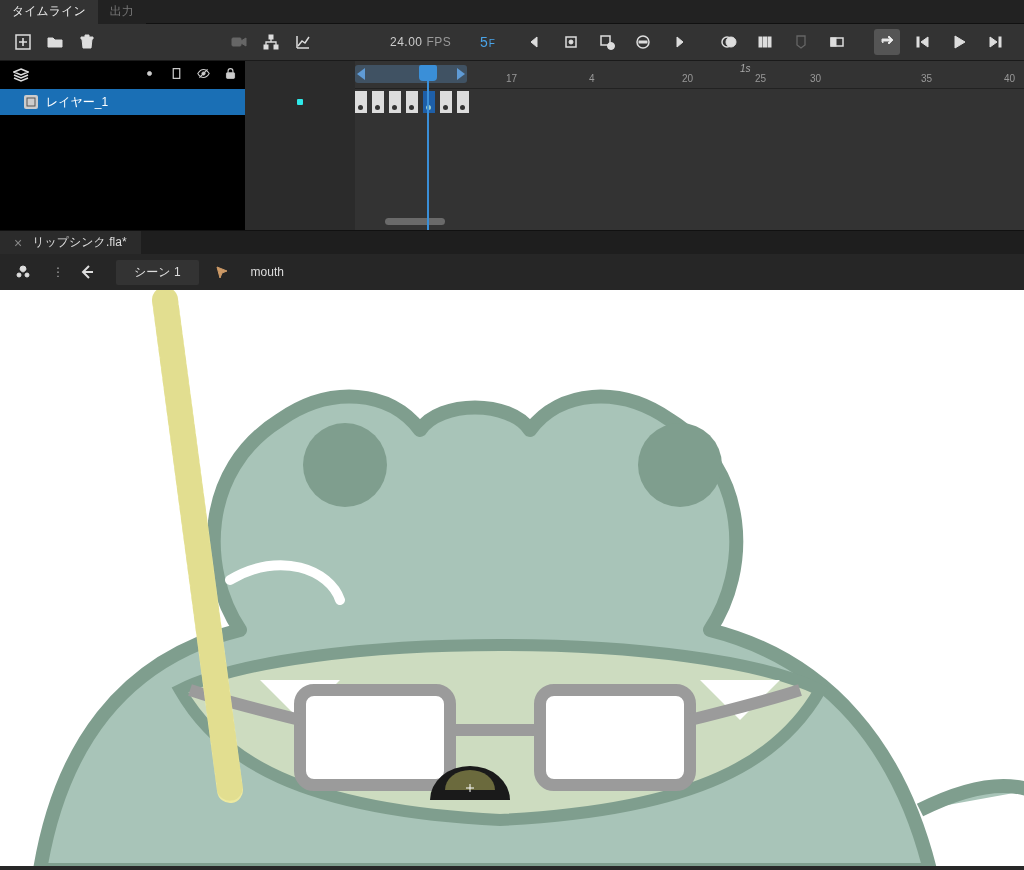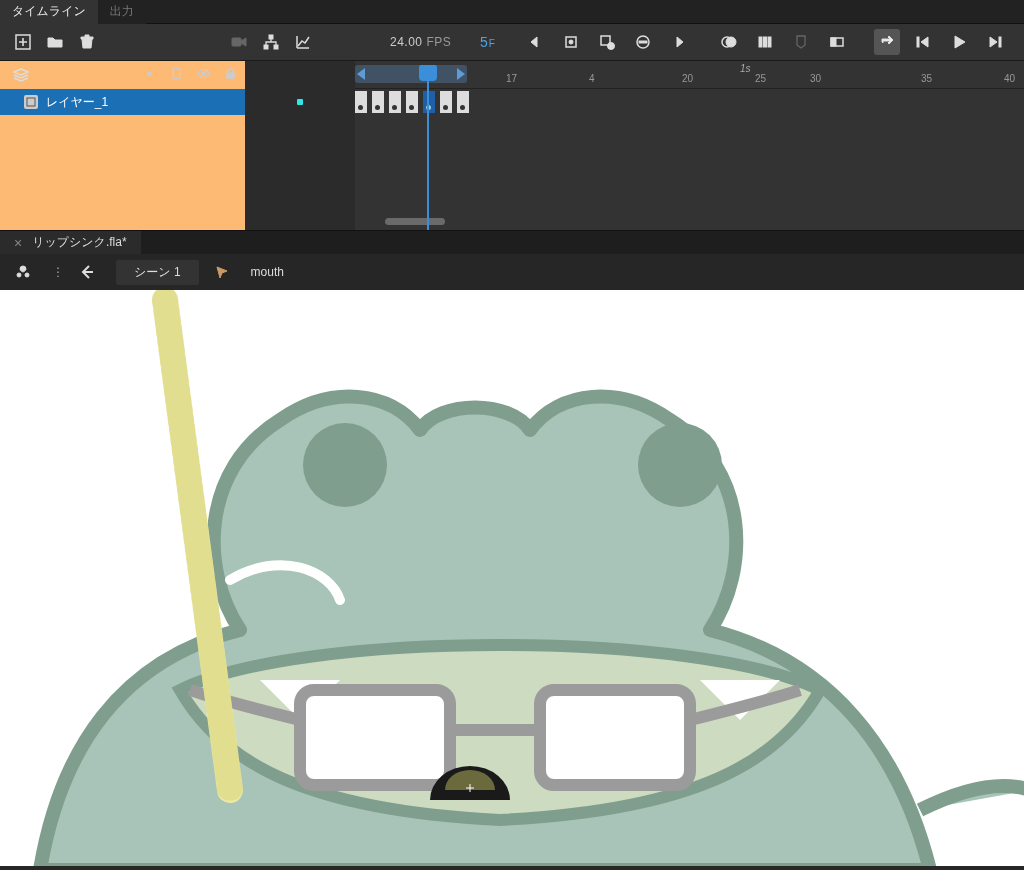--- a/index.html
+++ b/index.html
@@ -12,21 +12,21 @@
 .tb-btn svg { width:16px; height:16px; fill:#ddd; stroke:#ddd; }
 .tb-btn.dim svg { fill:#666; stroke:#666; }
 .tb-btn.boxed { background:#555; border-radius:3px; }
 .fps-box { color:#ccc; font-size:12px; letter-spacing:0.5px; display:flex; align-items:baseline; gap:4px; position:absolute; left:390px; }
 .fps-box .label { color:#999; font-size:12px; }
 .frame-box { color:#4aa4e8; font-size:14px; position:absolute; left:480px; display:flex; align-items:baseline; }
 .frame-box .f { color:#4aa4e8; font-size:10px; margin-left:1px; }
 .right-group { position:absolute; right:10px; display:flex; align-items:center; gap:4px; }
 .spacer-sm { width:10px; }
 .timeline-body { display:flex; background:#2b2b2b; height:170px; border-top:1px solid #1a1a1a; }
-.layer-col { width:245px; background:#fdba74; }
+.layer-col { width:245px; background:#000000; }
 .layer-header { height:28px; display:flex; align-items:center; padding:0 8px; }
 .layer-header .hdr-icons { margin-left:auto; display:flex; gap:14px; color:#bbb; }
 .layer-header .hdr-icons svg { width:13px; height:13px; fill:#ccc; stroke:#ccc; }
 .layer-row { height:26px; background:#1a6fb5; display:flex; align-items:center; color:#fff; padding-left:24px; position:relative; }
 .layer-row .layer-icon { width:14px; height:14px; background:#ccc; border-radius:2px; margin-right:8px; display:flex; align-items:center; justify-content:center; }
 .toggle-col { width:110px; background:#2b2b2b; }
 .toggle-row { height:26px; margin-top:28px; display:flex; align-items:center; justify-content:center; }
 .toggle-row .cy { width:6px; height:6px; background:#2ee8e8; border-radius:1px; }
 .frames-col { flex:1; background:#333; position:relative; overflow:hidden; }
 .ruler { height:28px; background:#333; position:relative; border-bottom:1px solid #222; }

